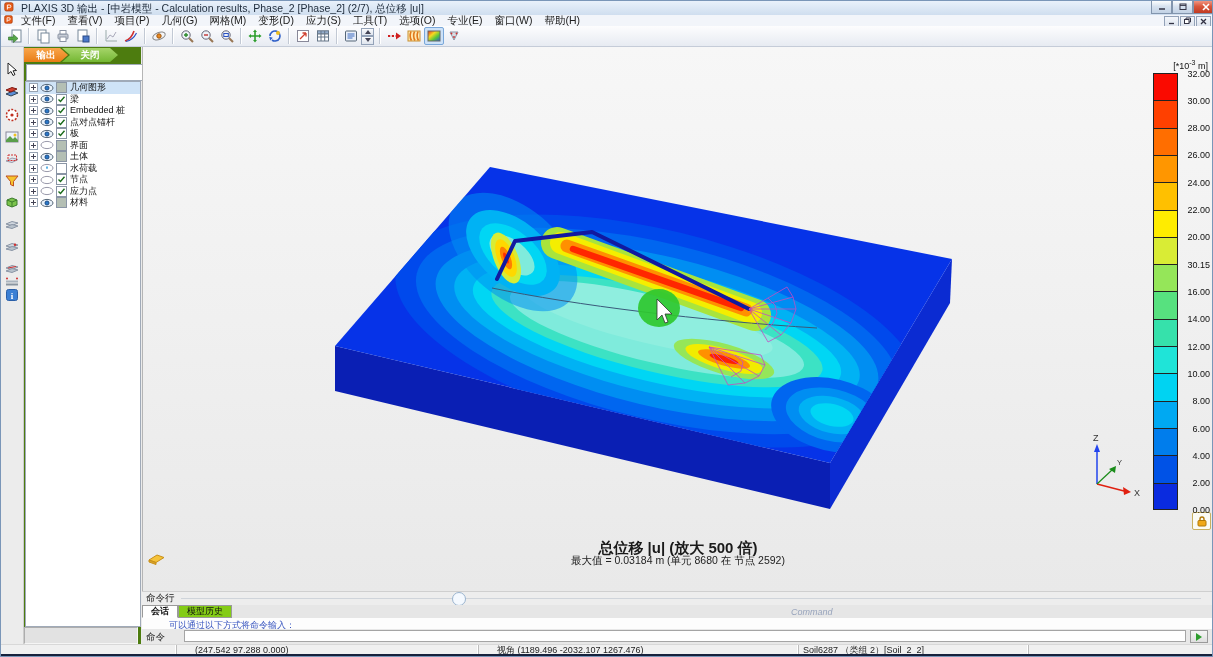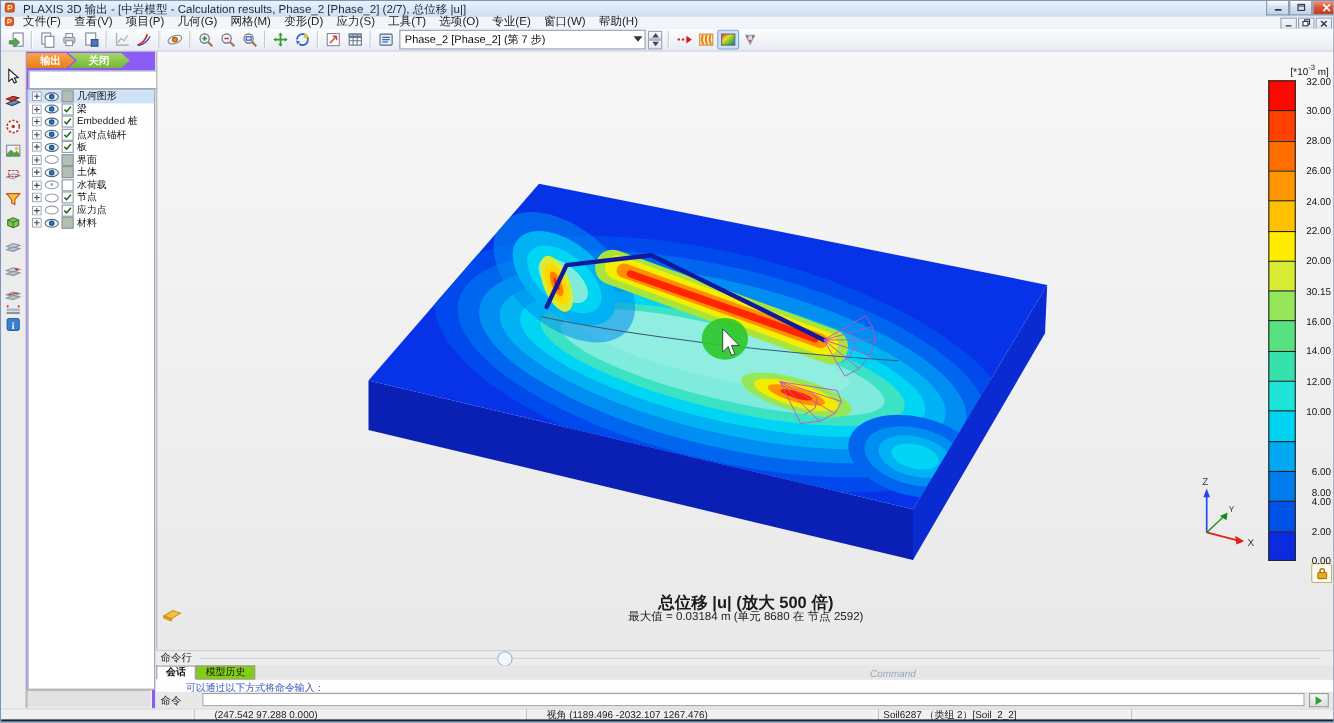--- a/index.html
+++ b/index.html
@@ -43,21 +43,21 @@
   .spinner div{flex:1;border:1px solid #93a2b8;background:linear-gradient(#fafbfd,#dfe5ee);
     display:flex;align-items:center;justify-content:center;}
   .tri-up{width:0;height:0;border-left:3px solid transparent;border-right:3px solid transparent;border-bottom:4px solid #445;}
   .tri-dn{width:0;height:0;border-left:3px solid transparent;border-right:3px solid transparent;border-top:4px solid #445;}
 
   
   #sidestrip{left:0;top:46px;width:22px;height:597px;background:#ececec;border-right:1px solid #cccccc;}
   .strip-icon{left:3px;width:16px;height:16px;}
 
   
-  #explorer{left:23px;top:46px;width:117px;height:597px;background:#8b5cf6;}
+  #explorer{left:23px;top:46px;width:117px;height:597px;background:#4d7c0f;}
   .nav-tab{top:1px;height:14px;color:#fff;font-size:9.5px;font-weight:bold;
     display:flex;align-items:center;justify-content:center;
     clip-path:polygon(0 0,calc(100% - 8px) 0,100% 50%,calc(100% - 8px) 100%,0 100%);}
   #tab-output{left:0px;width:44px;background:linear-gradient(#f9a54a,#e87d16);}
   #tab-close{left:38px;width:56px;background:linear-gradient(#a6d56a,#74b733);
     clip-path:polygon(0 0,calc(100% - 8px) 0,100% 50%,calc(100% - 8px) 100%,0 100%,8px 50%);}
   #filter-box{left:2px;top:17px;width:112px;height:13px;background:#fff;border:1px solid #a0aab8;}
   #treebox{left:1px;top:34px;width:114px;height:544px;background:#fff;border:1px solid #a0aab8;overflow:hidden;}
   .tree-row{position:relative;height:11.5px;display:flex;align-items:center;}
   .tree-row.selected{background:#cfe3f7;}
@@ -276,24 +276,20 @@
         <rect x="2.5" y="3" width="11" height="2.2" fill="#a8c4e8" stroke="#678"></rect>
         <path d="M2.5,6 h11 M2.5,9 h11 M6,3 v10 M9.7,3 v10" stroke="#678"></path>
       </svg>
     </div>
     <div class="tb-sep"></div>
     <div class="tbi">
       <svg width="16" height="16" viewBox="0 0 16 16">
         <rect x="2.5" y="3" width="11" height="10" rx="1" fill="#e8eef8" stroke="#567"></rect>
         <path d="M4.5,6 h7 M4.5,8 h7 M4.5,10 h5" stroke="#3a6ac0" stroke-width="1.2"></path>
       </svg>
-    </div>
-    <div id="phase-dd">
-      <span>Phase_2 [Phase_2] (第 7 步)</span>
-      <i id="phase-caret"></i>
     </div>
     <div class="spinner">
       <div>
         <i class="tri-up"></i>
       </div>
       <div>
         <i class="tri-dn"></i>
       </div>
     </div>
     <div class="tb-sep"></div>
@@ -734,21 +730,21 @@
     <div class="lg-tick" style="top: 64.12px;">28.00</div>
     <div class="lg-tick" style="top: 91.43px;">26.00</div>
     <div class="lg-tick" style="top: 118.74px;">24.00</div>
     <div class="lg-tick" style="top: 146.05px;">22.00</div>
     <div class="lg-tick" style="top: 173.36px;">20.00</div>
     <div class="lg-tick" style="top: 200.67px;">30.15</div>
     <div class="lg-tick" style="top: 227.98px;">16.00</div>
     <div class="lg-tick" style="top: 255.29px;">14.00</div>
     <div class="lg-tick" style="top: 282.6px;">12.00</div>
     <div class="lg-tick" style="top: 309.91px;">10.00</div>
-    <div class="lg-tick" style="top: 337.22px; margin-top: 47px;">8.00</div>
+    <div class="lg-tick" style="top: 337.22px;">8.00</div>
     <div class="lg-tick" style="top: 364.53px;">6.00</div>
     <div class="lg-tick" style="top: 391.84px;">4.00</div>
     <div class="lg-tick" style="top: 419.15px;">2.00</div>
     <div class="lg-tick" style="top: 446.46px;">0.00</div>
   </div>
 
 <div id="cmd-header" class="abs"></div>
 <div id="cmd-header-label" class="abs">命令行</div>
 <div id="cmd-divider" class="abs"></div>
 <div id="cmd-handle" class="abs"></div>

